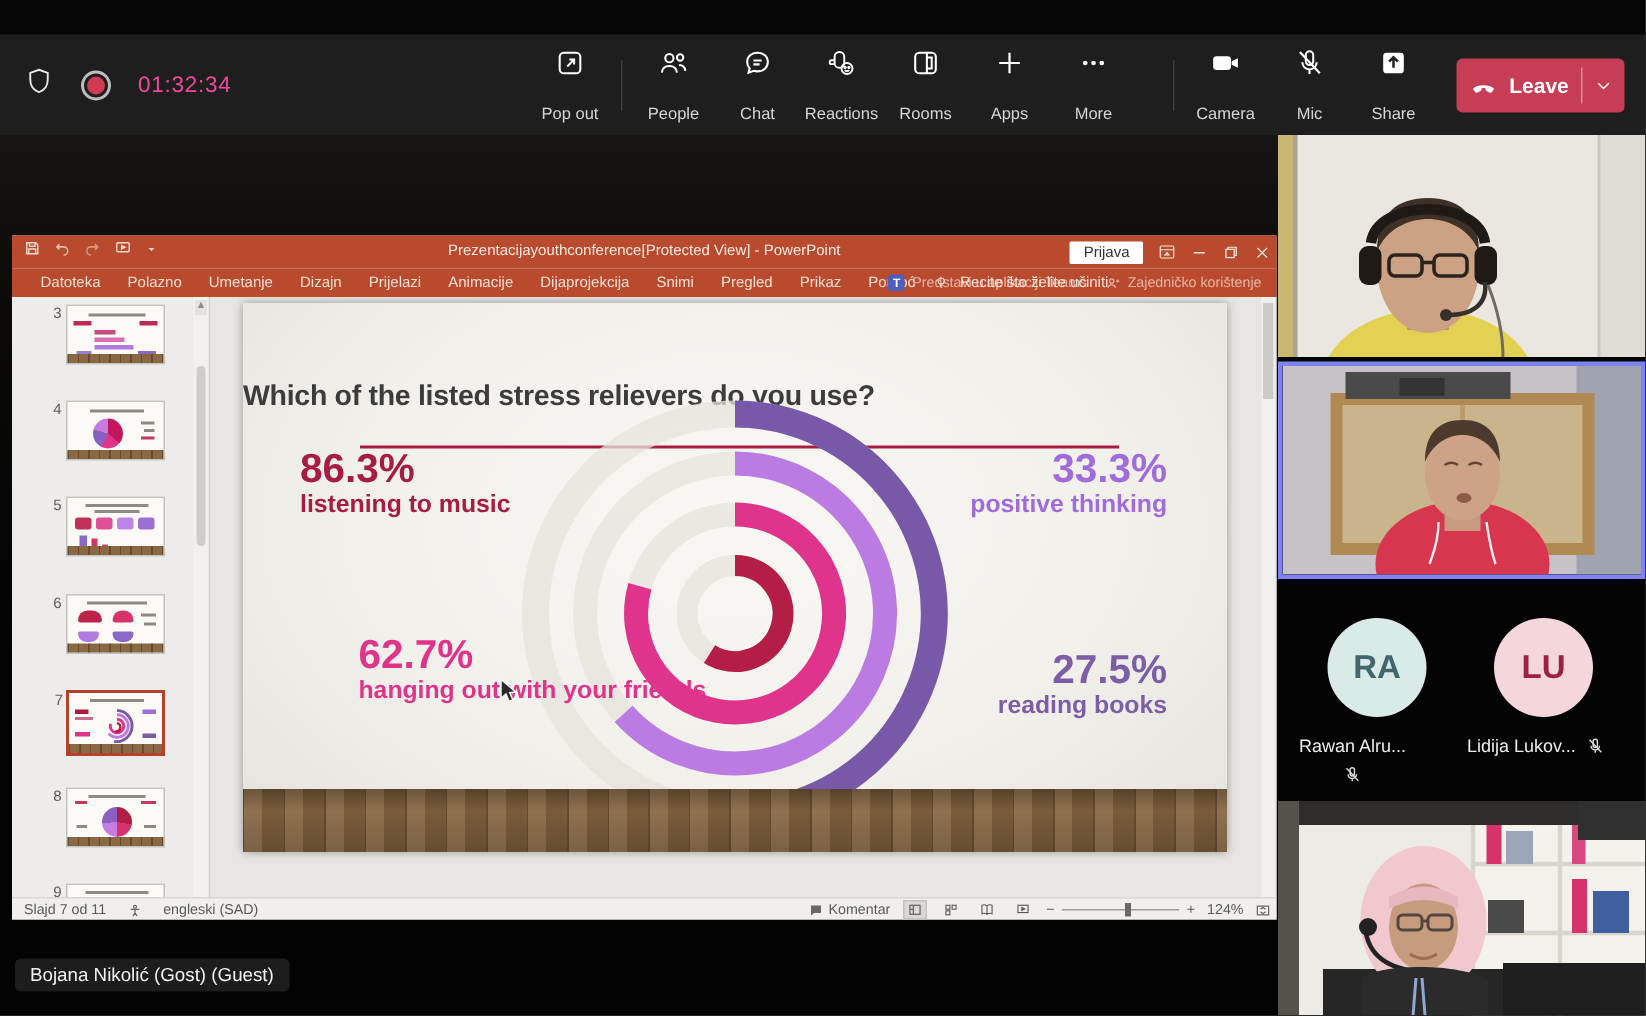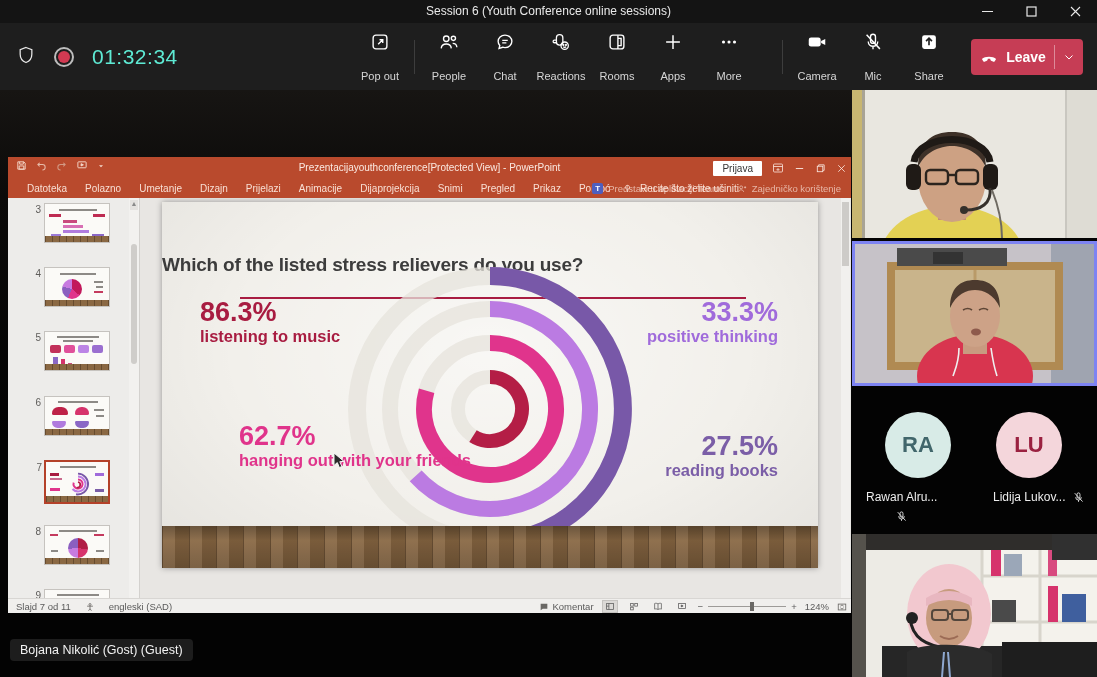--- a/index.html
+++ b/index.html
@@ -10,21 +10,21 @@
   
   .titlebar { position:absolute; left:0; top:0; width:1097px; height:23px; background:#141414; }
   .titlebar .title { position:absolute; left:0; right:0; top:4px; text-align:center;
     color:#E9E9E9; font-size:12px; }
   .win-controls { position:absolute; right:0; top:0; height:23px; display:flex; }
   .win-btn { width:44px; height:23px; display:flex; align-items:center; justify-content:center; }
 
   
   .toolbar { position:absolute; left:0; top:23px; width:1097px; height:67px; background:#1E1E1E; }
   .tb-left { position:absolute; left:16px; top:0; height:67px; display:flex; align-items:center; gap:18px; }
-  .timer { color:#5eead4; font-size:21px; letter-spacing:.5px; }
+  .timer { color:#ec4899; font-size:15px; letter-spacing:.5px; }
   .rec-dot { width:20px; height:20px; border-radius:50%; border:2px solid #BDBDBD;
     display:flex; align-items:center; justify-content:center; }
   .rec-dot i { display:block; width:12px; height:12px; border-radius:50%; background:#D23A52; }
   .tb-center { position:absolute; left:352px; top:0; height:67px; display:flex; align-items:center; }
   .tb-btn { width:56px; display:flex; flex-direction:column; align-items:center; gap:17px; cursor:pointer; }
   .tb-btn .lbl { color:#D6D6D6; font-size:11px; white-space:nowrap; }
   .tb-divider { width:1px; height:34px; background:#3D3D3D; margin:0 6px; }
   .tb-right { position:absolute; right:14px; top:0; height:67px; display:flex; align-items:center; }
   .leave { margin-left:14px; height:36px; width:112px; background:#C63D55; border-radius:4px;
     display:flex; align-items:center; cursor:pointer; }
@@ -121,47 +121,27 @@
   .vt1 { top:0; height:148px; }
   .vt2 { top:151px; height:145px; border:3px solid #7D83F2; }
   .vt3 { top:444px; height:143px; }
   .av-row { position:absolute; top:296px; width:245px; height:112px; }
   .avatar { position:absolute; width:66px; height:66px; border-radius:50%; top:26px;
     display:flex; align-items:center; justify-content:center; font-size:22px; font-weight:bold; cursor:pointer; }
   .av-ra { left:33px; background:#D8EBE7; color:#41666B; }
   .av-lu { left:144px; background:#F4D6DB; color:#9A2140; }
   .av-name { position:absolute; top:104px; color:#EDEDED; font-size:12px; display:flex; align-items:center; gap:6px; }
   .an-ra { left:14px;flex-direction:column; }
-  .an-lu { left:126px;margin-left:15px; }
+  .an-lu { left:126px; }
 </style>
 </head>
 <body>
 
 <div class="app">
 
-  <div class="titlebar">
-    <div class="title">Session 6 (Youth Conference online sessions)</div>
-    <div class="win-controls">
-      <div class="win-btn">
-        <svg width="11" height="11" viewBox="0 0 11 11">
-            <line x1="0" y1="5.5" x2="11" y2="5.5" stroke="#E8E8E8" stroke-width="1"></line>
-          </svg>
-      </div>
-      <div class="win-btn">
-        <svg width="11" height="11" viewBox="0 0 11 11">
-            <rect x="1" y="1" width="9" height="9" fill="none" stroke="#E8E8E8" stroke-width="1.2"></rect>
-          </svg>
-      </div>
-      <div class="win-btn">
-        <svg width="11" height="11" viewBox="0 0 11 11">
-            <path d="M1 1 L10 10 M10 1 L1 10" stroke="#E8E8E8" stroke-width="1.1"></path>
-          </svg>
-      </div>
-    </div>
-  </div>
 
   <div class="toolbar">
     <div class="tb-left">
       <span>
         <svg width="20" height="22" viewBox="0 0 24 24">
             <path d="M12 3l7 2.5V11c0 4.7-2.9 8.4-7 10-4.1-1.6-7-5.3-7-10V5.5z" fill="none" stroke="#E8E8E8" stroke-width="1.5"></path>
           </svg>
       </span>
       <span class="rec-dot">
           <i></i>

